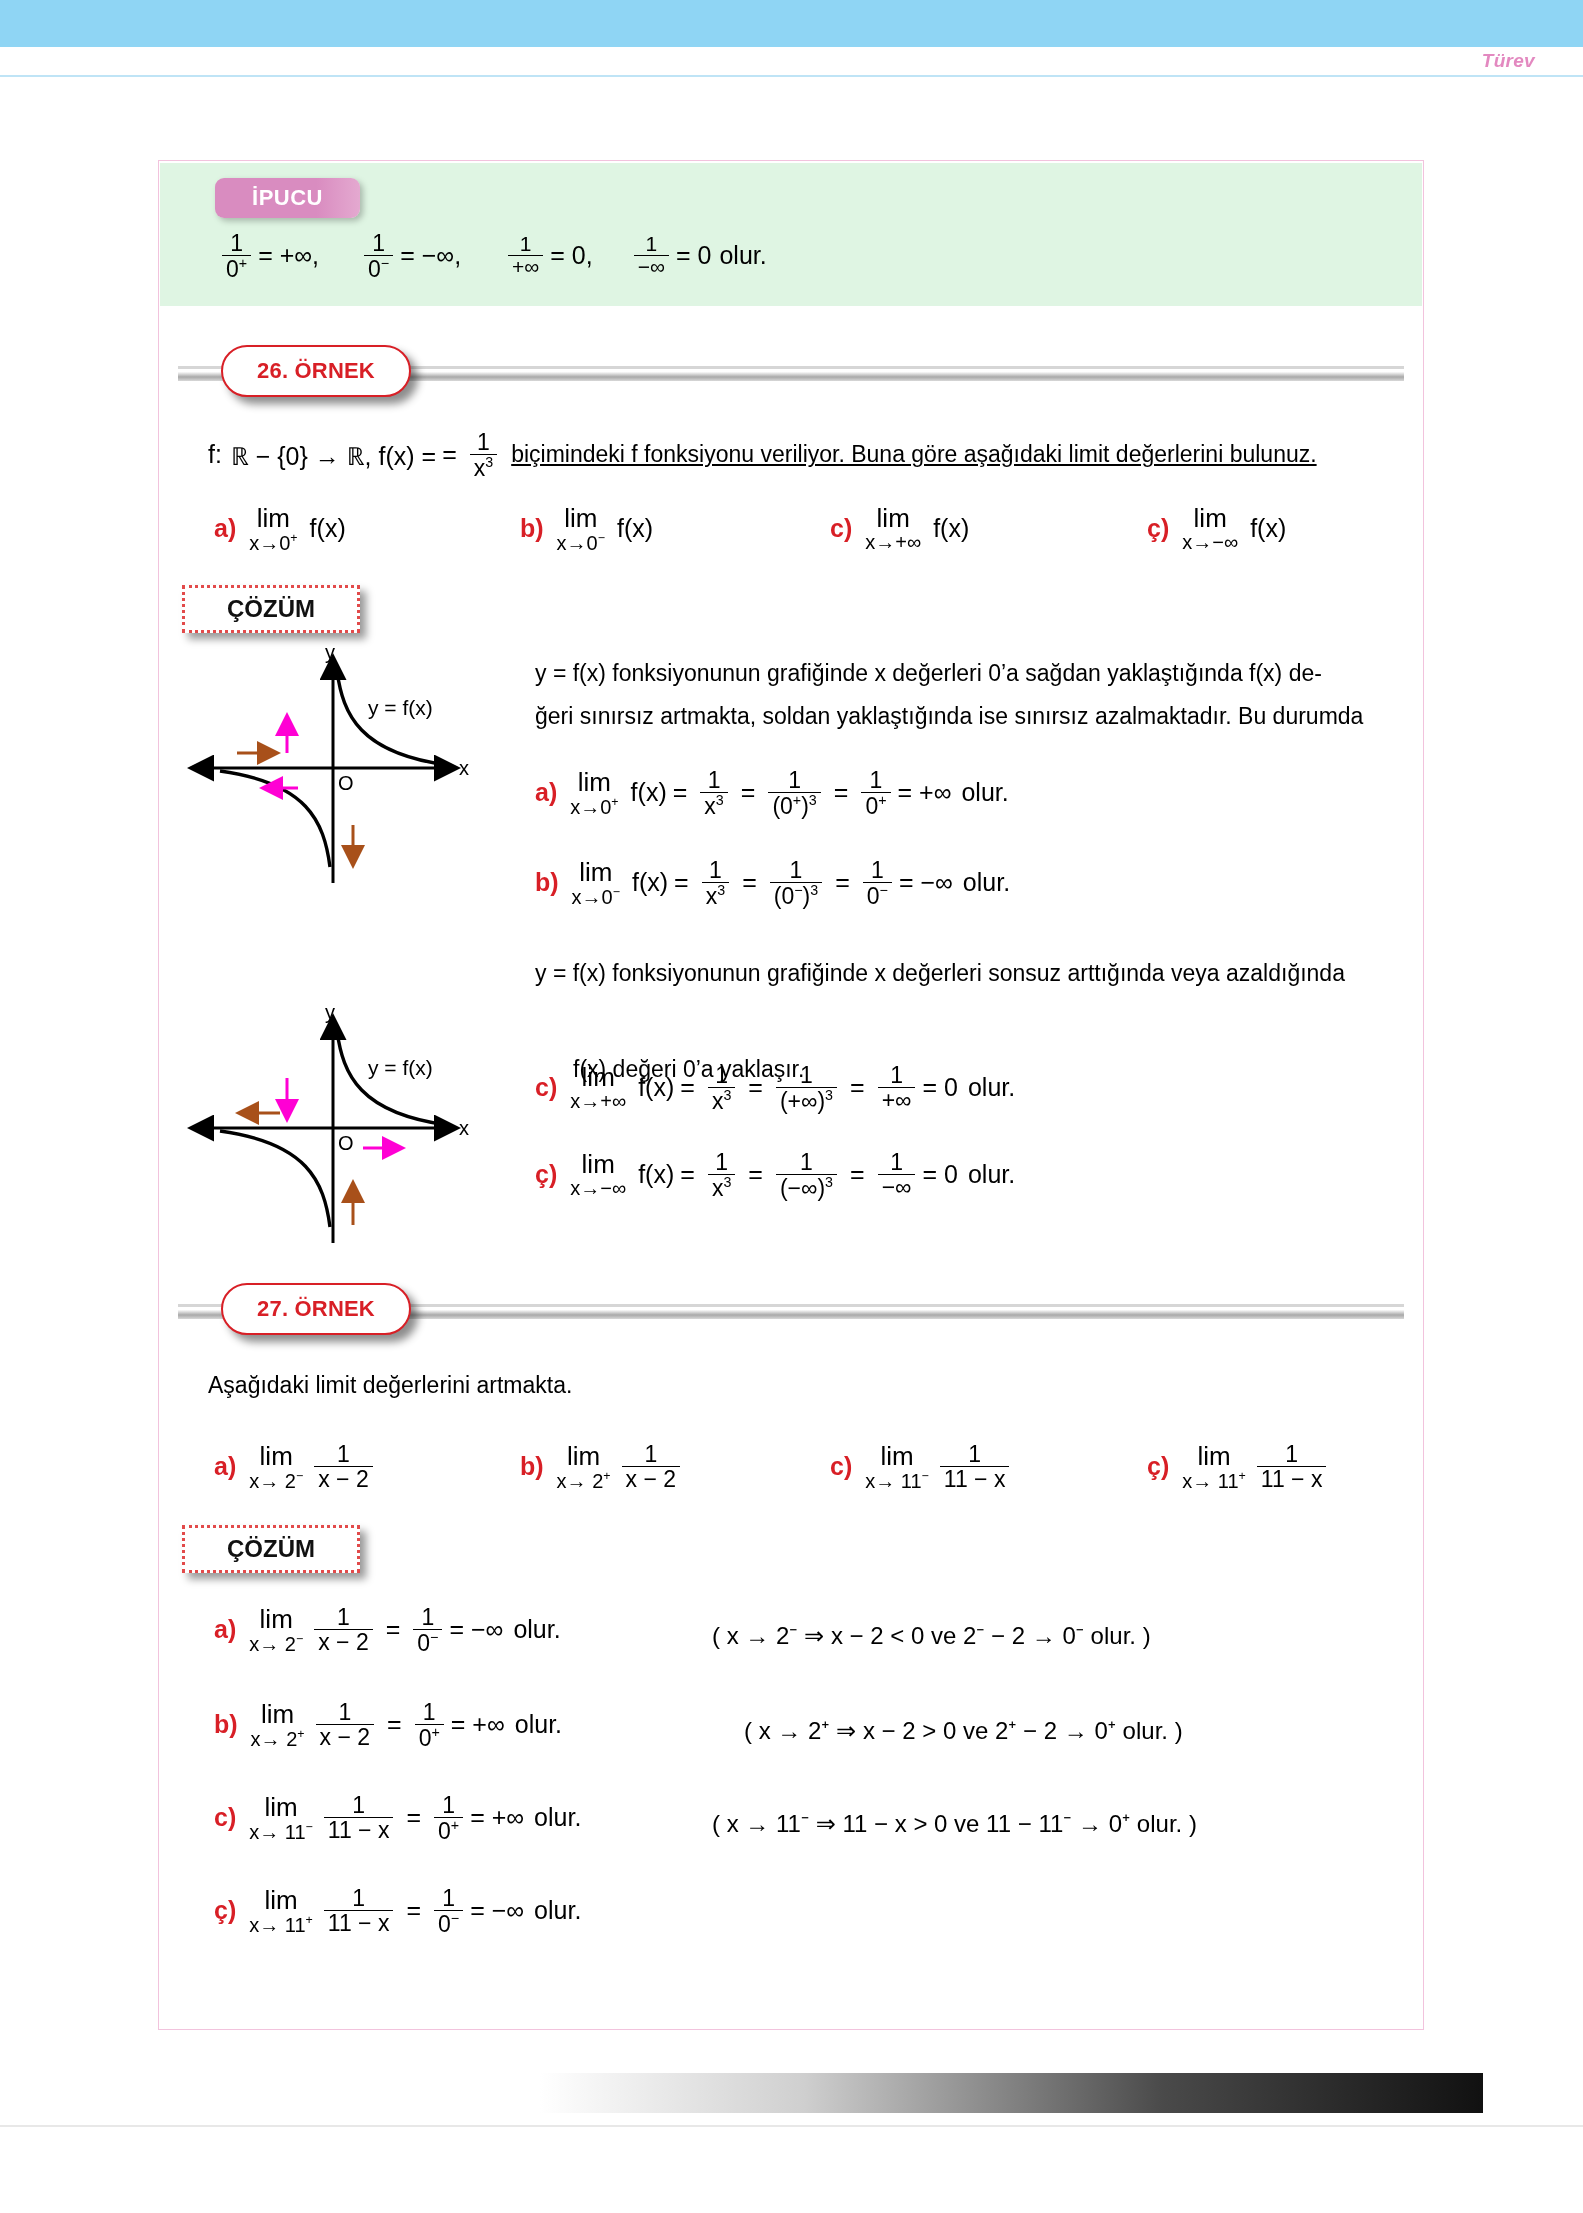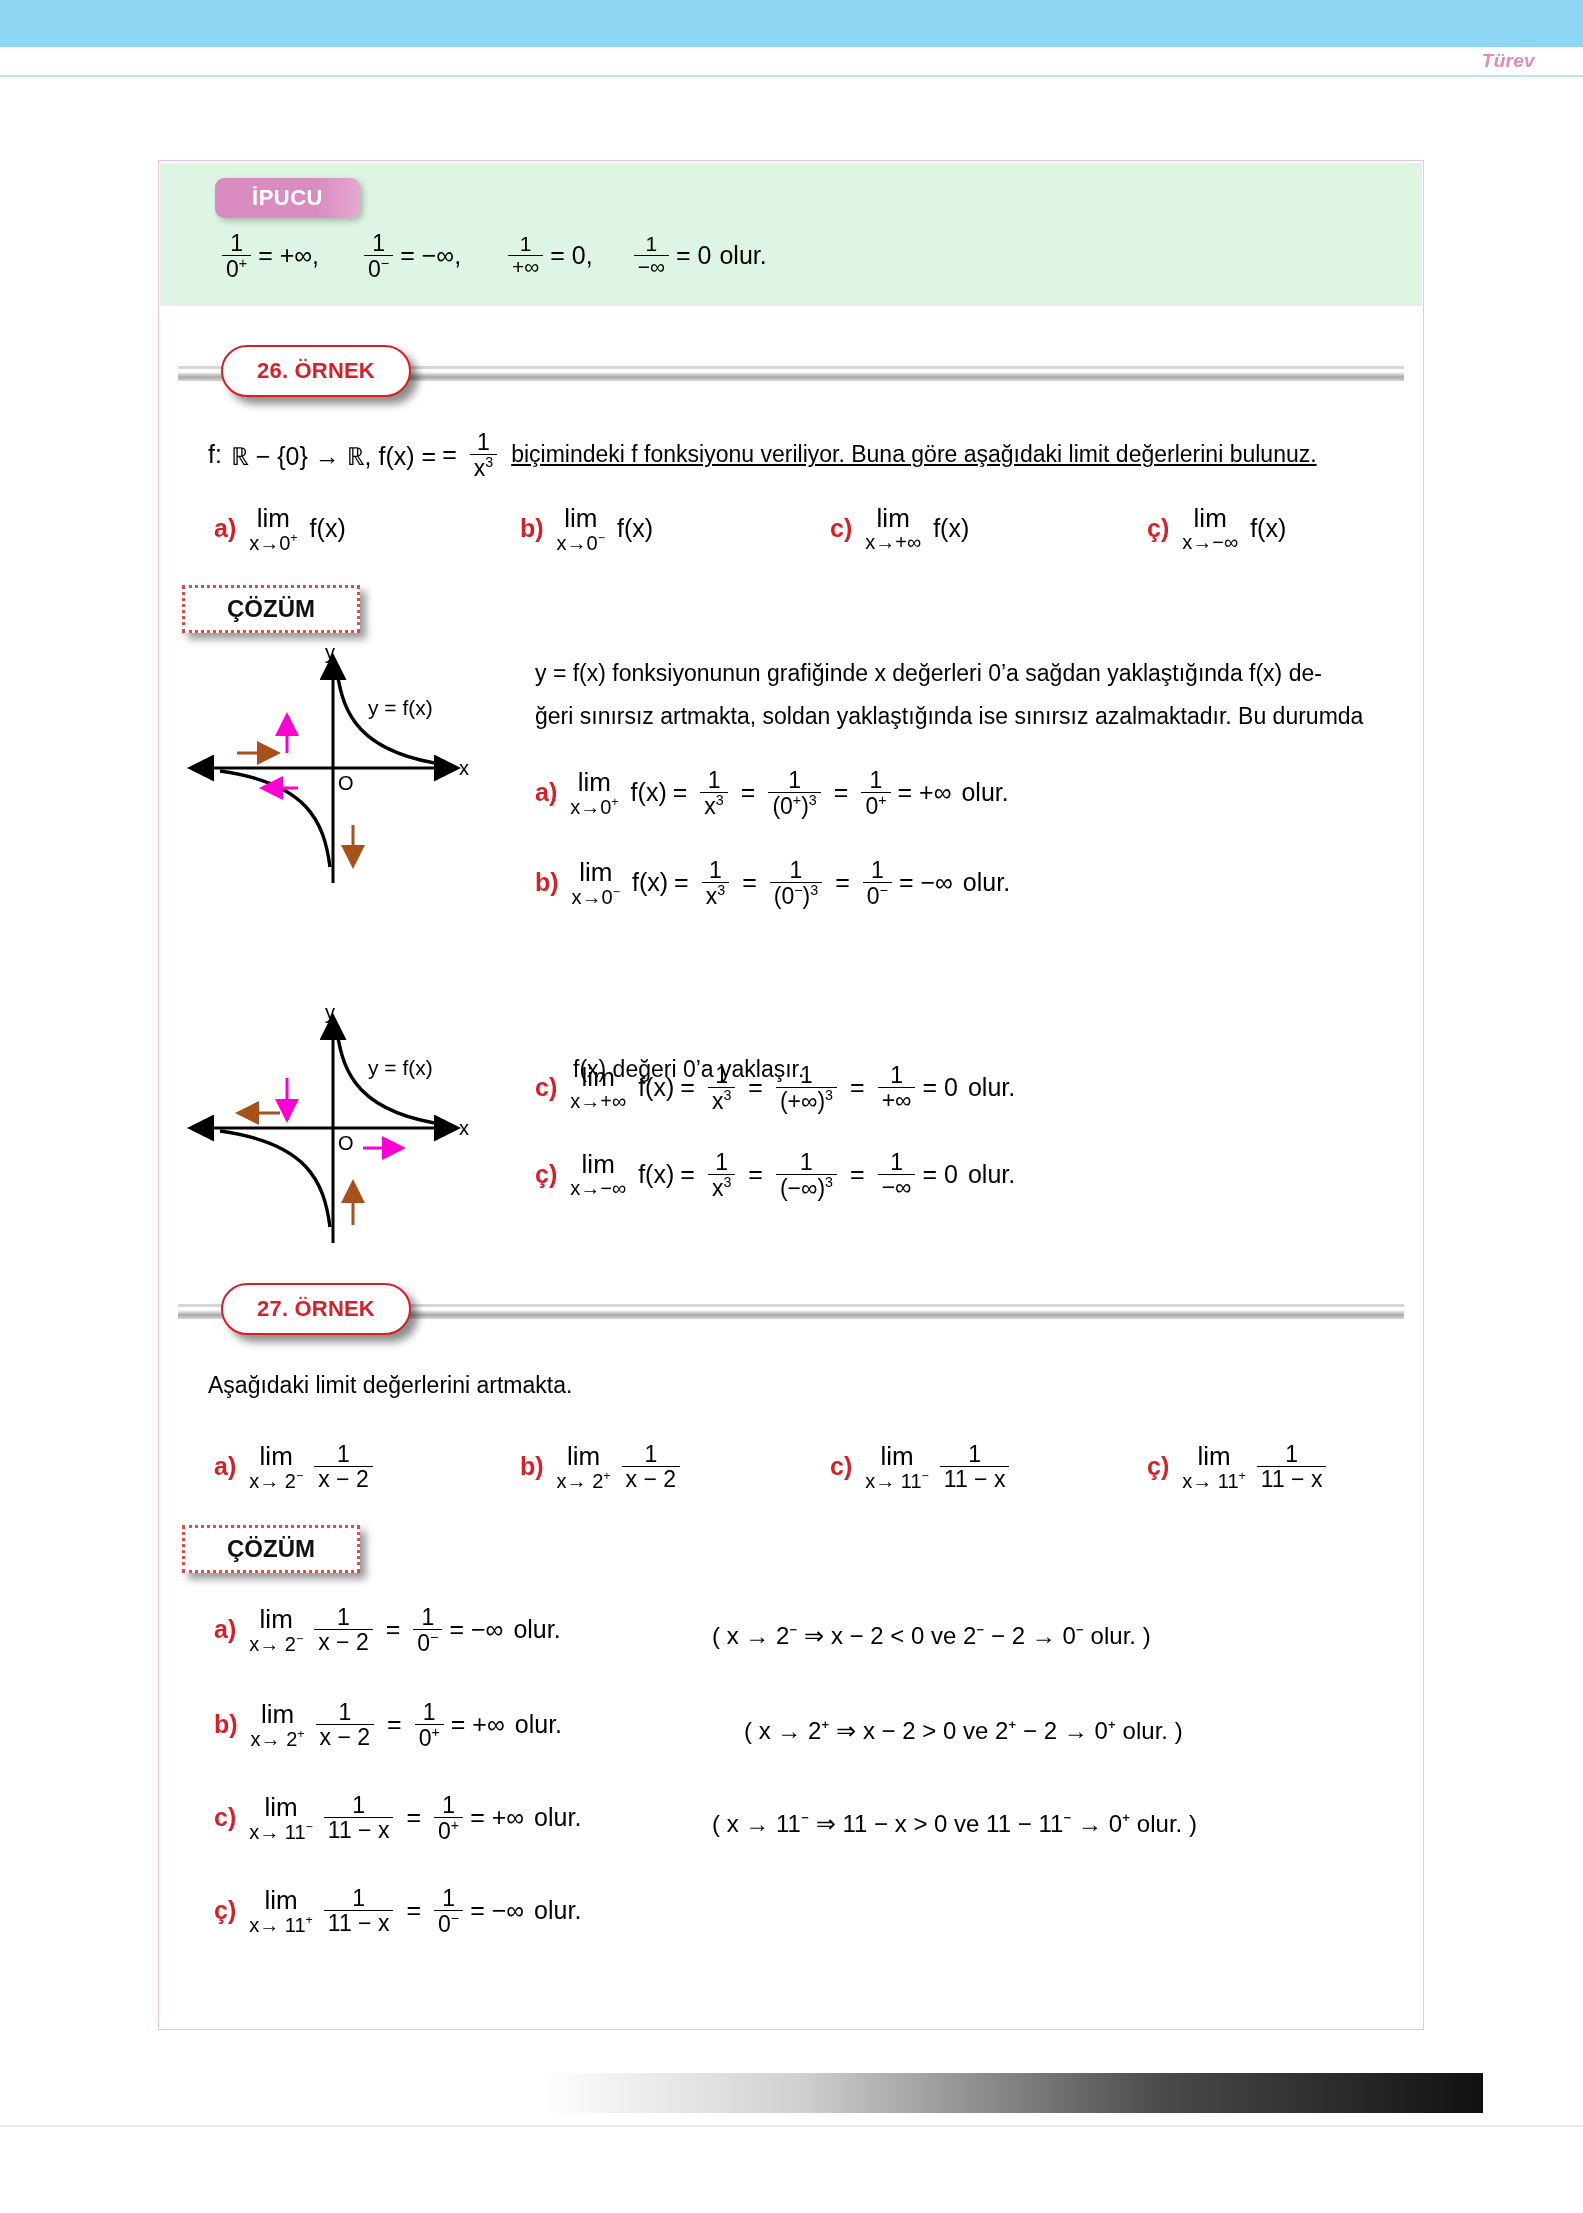--- a/index.html
+++ b/index.html
@@ -309,20 +309,21 @@
     </span>
     <span class="eq">=</span>
     <span class="frac">
       <span class="num">1</span>
       <span class="den"><span>0</span><sup>−</sup></span>
     </span>
     <span>= −∞</span>
     <span class="olur">olur.</span>
   </div>
 
+  <div class="txt" style="left:535px;top:960px;font-size:23px;">y = f(x) fonksiyonunun grafiğinde x değerleri sonsuz arttığında veya azaldığında</div>
   <div class="txt" style="left:545px;top:1056px;font-size:23px;margin-left:28px;">f(x) değeri 0’a yaklaşır.</div>
 
   <svg class="graph" style="left:185px;top:1005px;" width="290" height="240" viewBox="0 0 290 240">
     <line x1="20" y1="123" x2="270" y2="123" stroke="#000" stroke-width="3" marker-end="url(#ab)"></line>
     <line x1="20" y1="123" x2="8" y2="123" stroke="#000" stroke-width="3" marker-end="url(#ab)"></line>
     <line x1="148" y1="238" x2="148" y2="14" stroke="#000" stroke-width="3" marker-end="url(#ab)"></line>
     <path d="M152,26 C158,70 175,108 262,120" fill="none" stroke="#000" stroke-width="3.4"></path>
     <path d="M35,126 C122,138 139,176 145,222" fill="none" stroke="#000" stroke-width="3.4"></path>
 
     <line x1="102" y1="73" x2="102" y2="112" stroke="#ff00d4" stroke-width="3" marker-end="url(#am)"></line>

